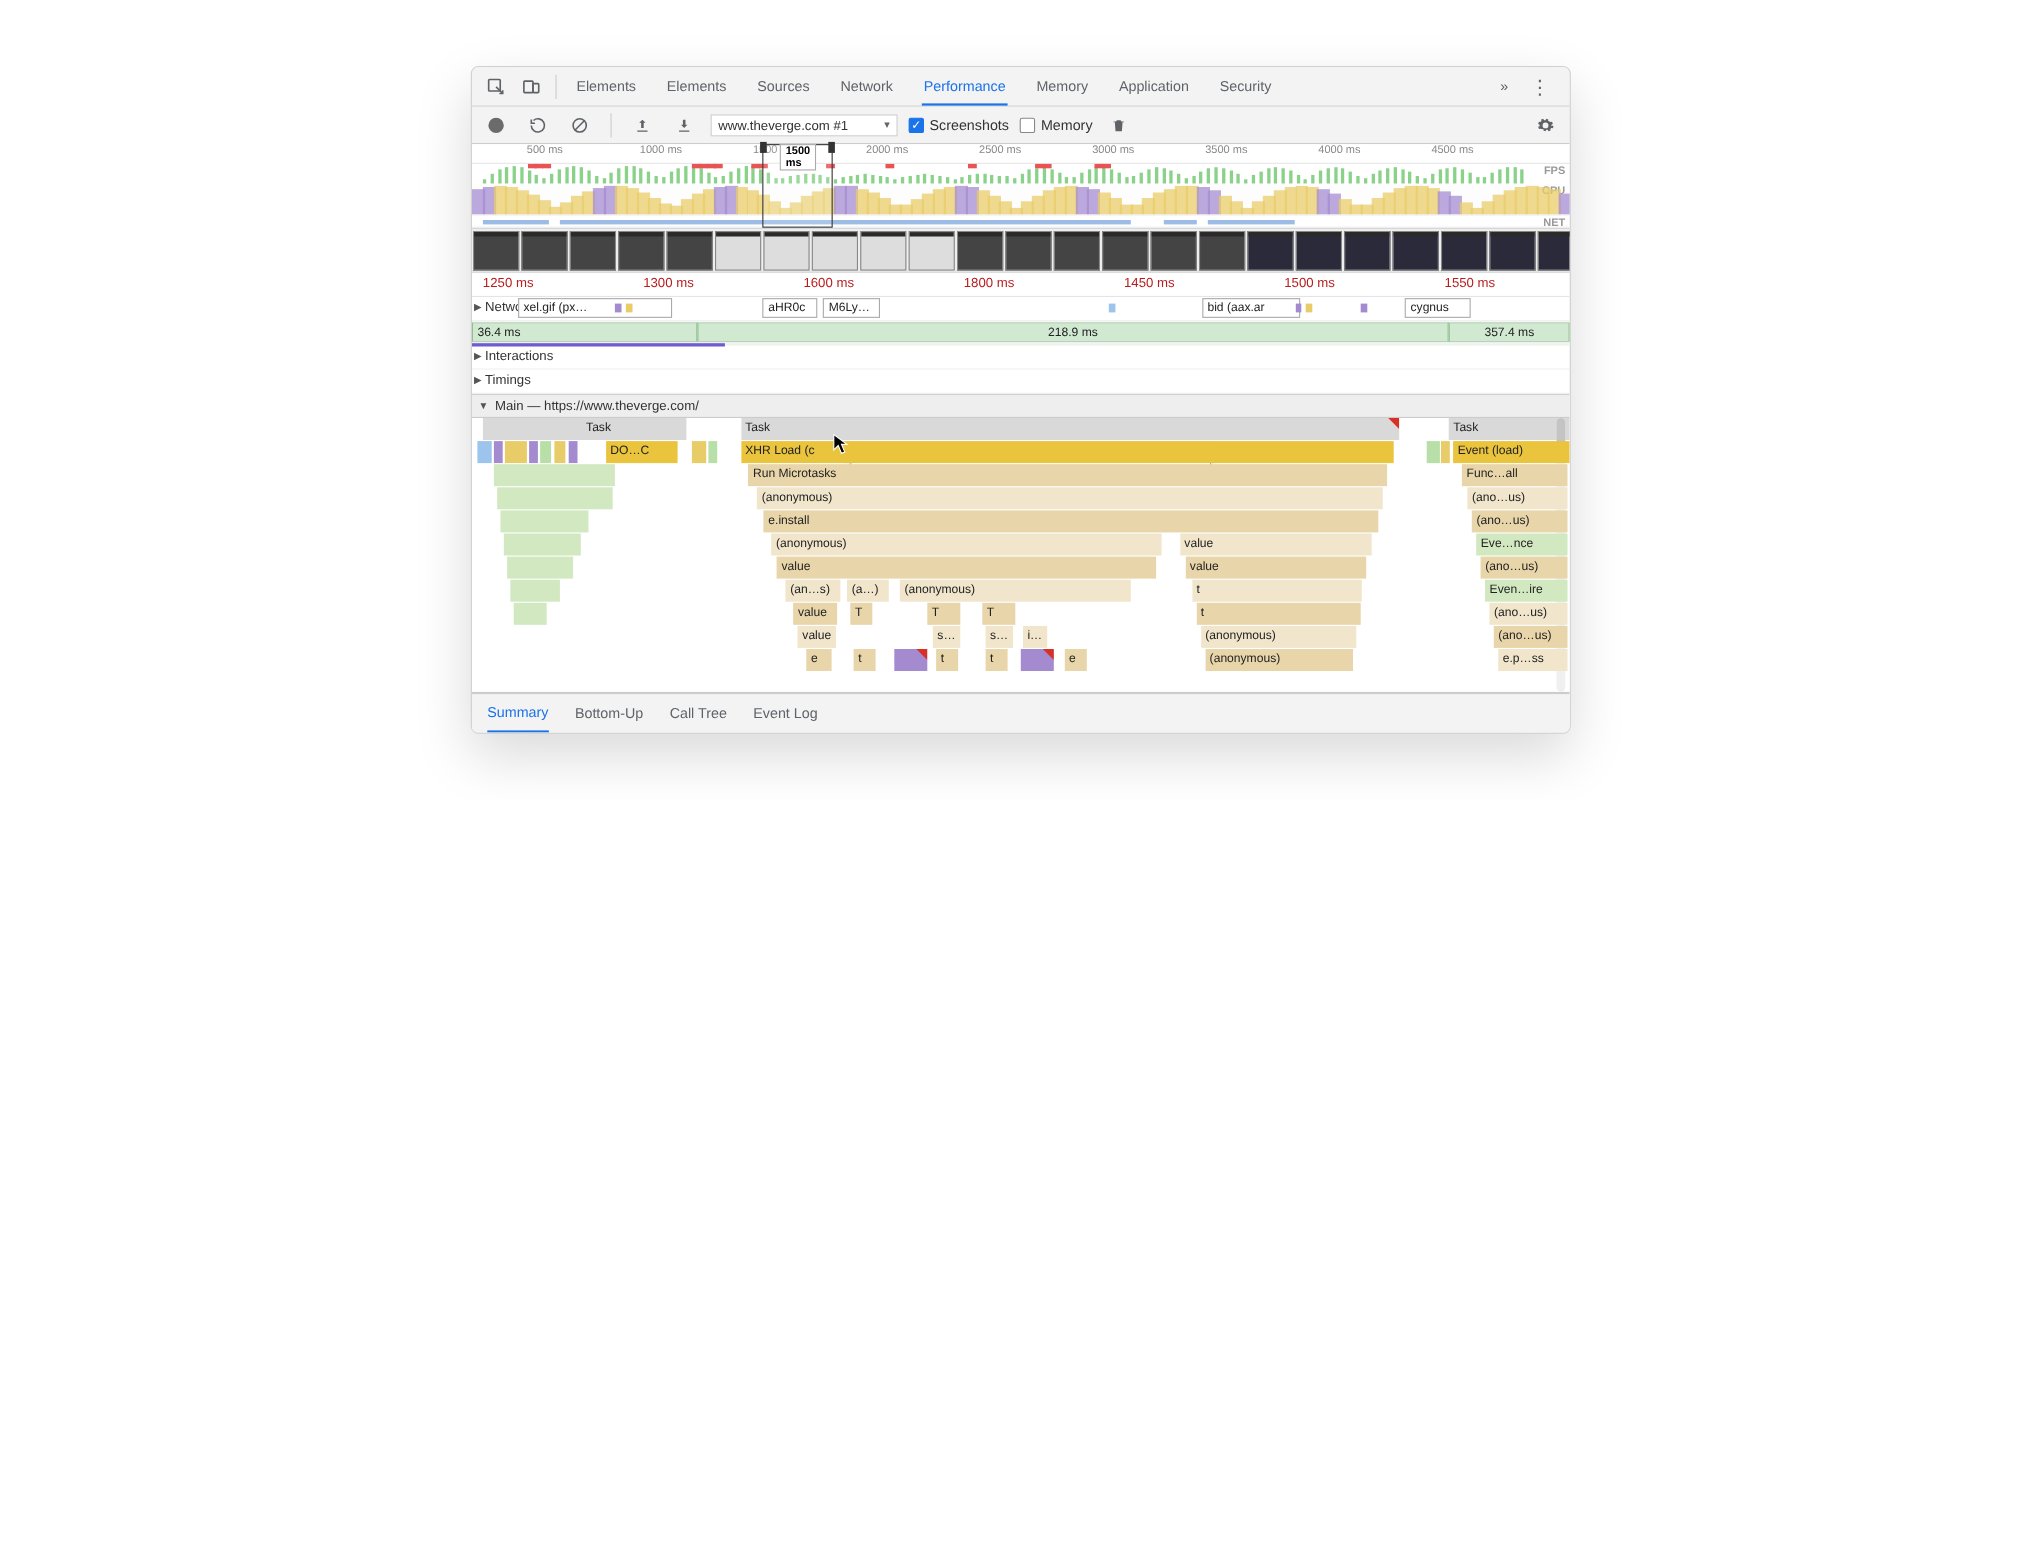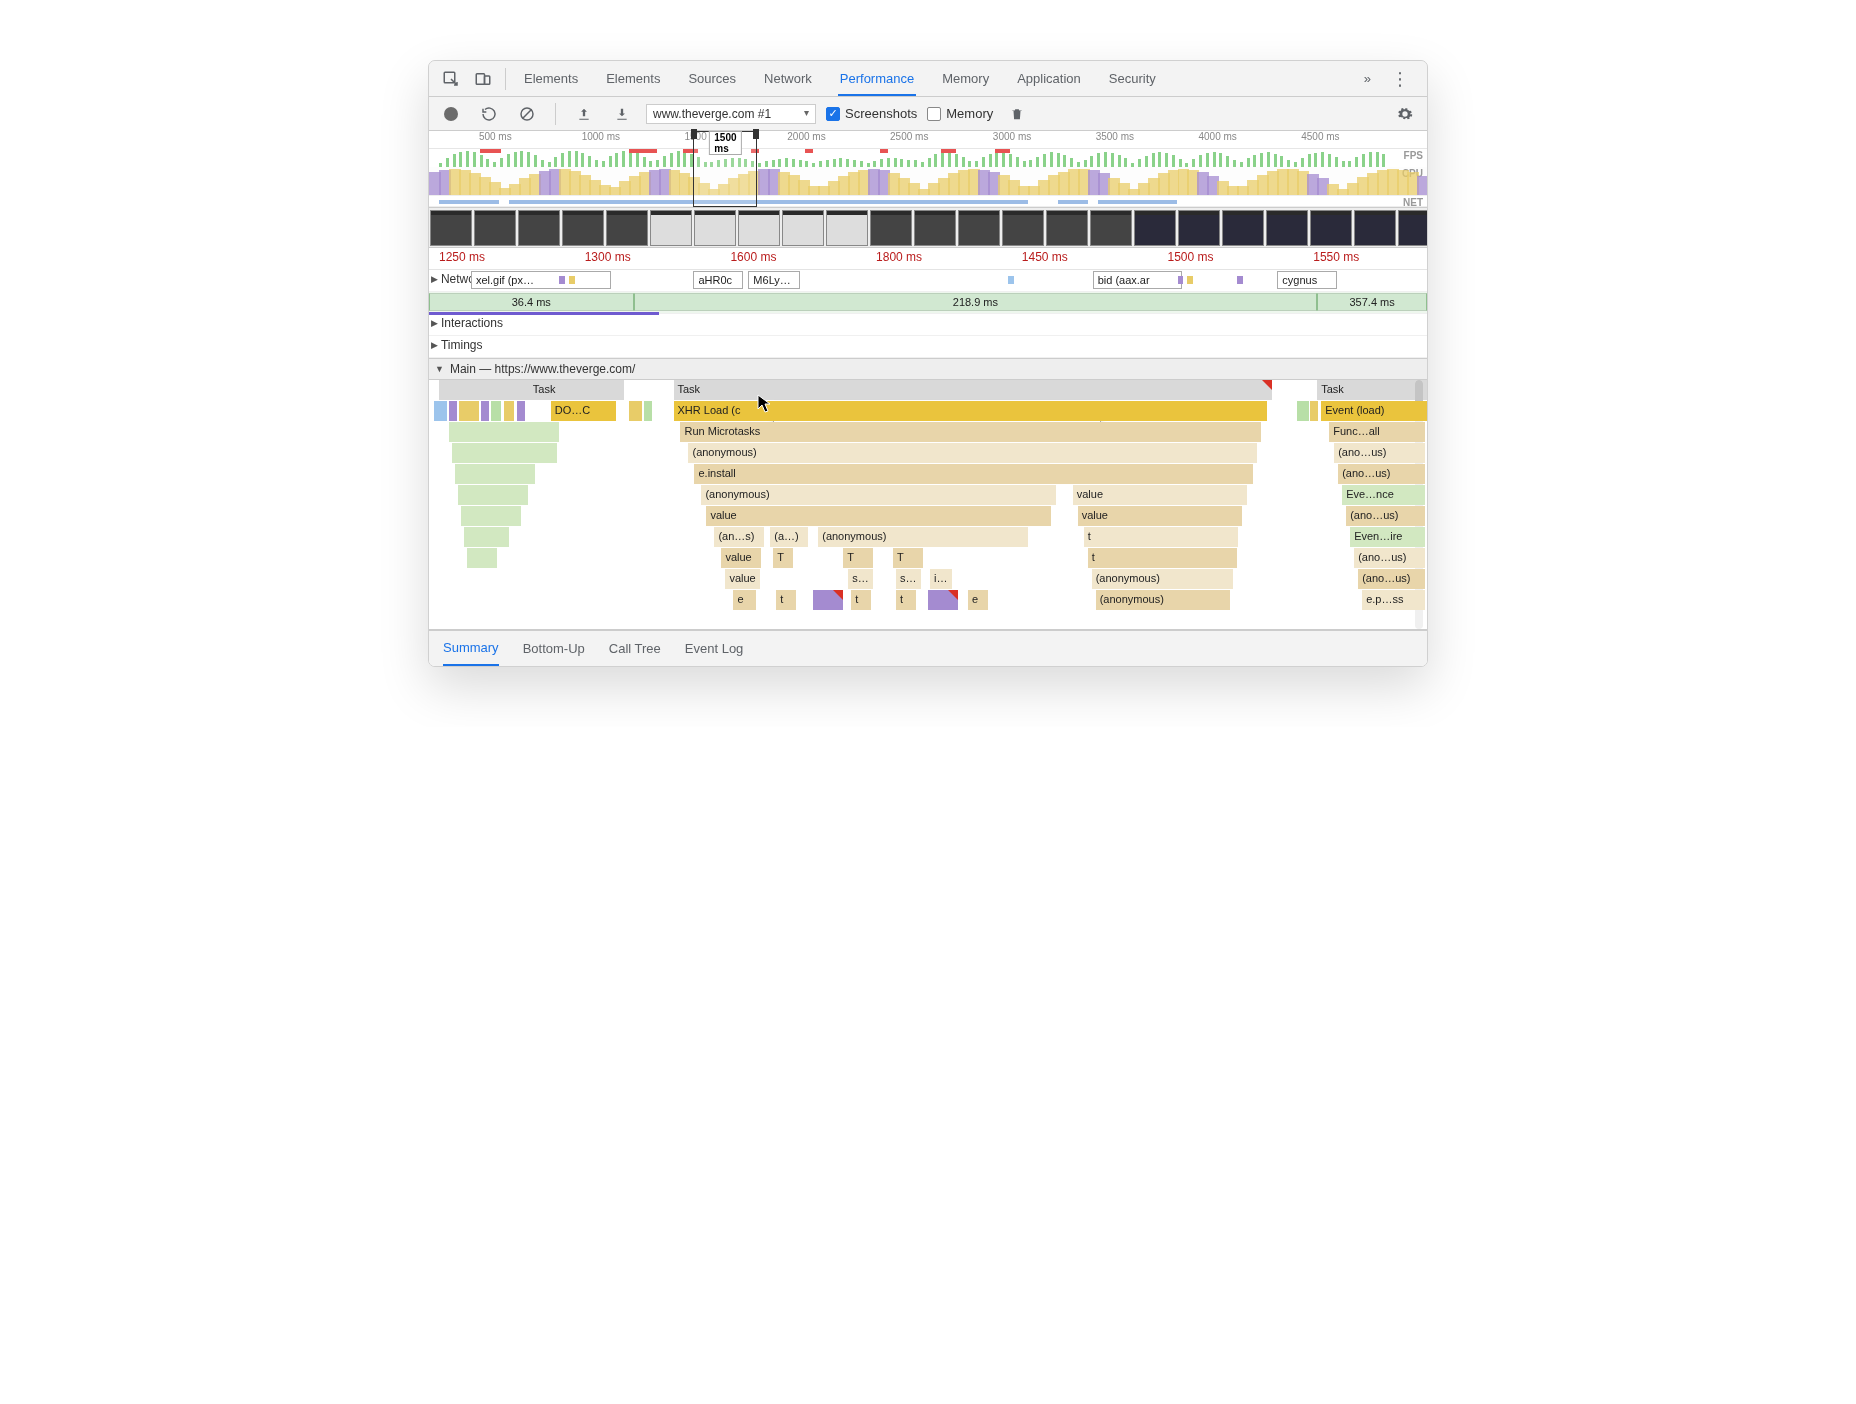--- a/index.html
+++ b/index.html
@@ -559,21 +559,21 @@
           <div class="bar tick" style="left: 58%; width: 0.6%; background: rgb(156, 196, 236);"></div>
           <div class="bar tick" style="left: 75%; width: 0.6%; background: rgb(164, 139, 208);"></div>
           <div class="bar tick" style="left: 76%; width: 0.6%; background: rgb(232, 204, 104);"></div>
           <div class="bar tick" style="left: 81%; width: 0.6%; background: rgb(164, 139, 208);"></div>
         </div>
       <div class="row frames-row" id="frames-row" style="background:#eef7ee;">
         <span class="row-label">
             <span class="tri">▶</span>
             <span>Frames</span>
           </span>
-      <div class="bar" style="left: 0%; width: 20.5%; text-align: center; border-left: 1px solid rgb(143, 191, 143); border-right: 1px solid rgb(143, 191, 143);">36.4 ms</div>
+      <div class="bar" style="left: 0%; width: 20.5%; text-align: left; border-left: 1px solid rgb(143, 191, 143); border-right: 1px solid rgb(143, 191, 143);">36.4 ms</div>
           <div class="bar" style="left: 20.5%; width: 68.5%; text-align: center; border-left: 1px solid rgb(143, 191, 143); border-right: 1px solid rgb(143, 191, 143);">218.9 ms</div>
           <div class="bar" style="left: 89%; width: 11%; text-align: center; border-left: 1px solid rgb(143, 191, 143); border-right: 1px solid rgb(143, 191, 143);">357.4 ms</div>
           <div style="position: absolute; left: 0px; width: 23%; bottom: -2px; height: 3px; background: rgb(111, 91, 208);"></div>
         </div>
       <div class="row">
         <span class="row-label">
             <span class="tri">▶</span>
             <span>Interactions</span>
           </span>
       </div>

